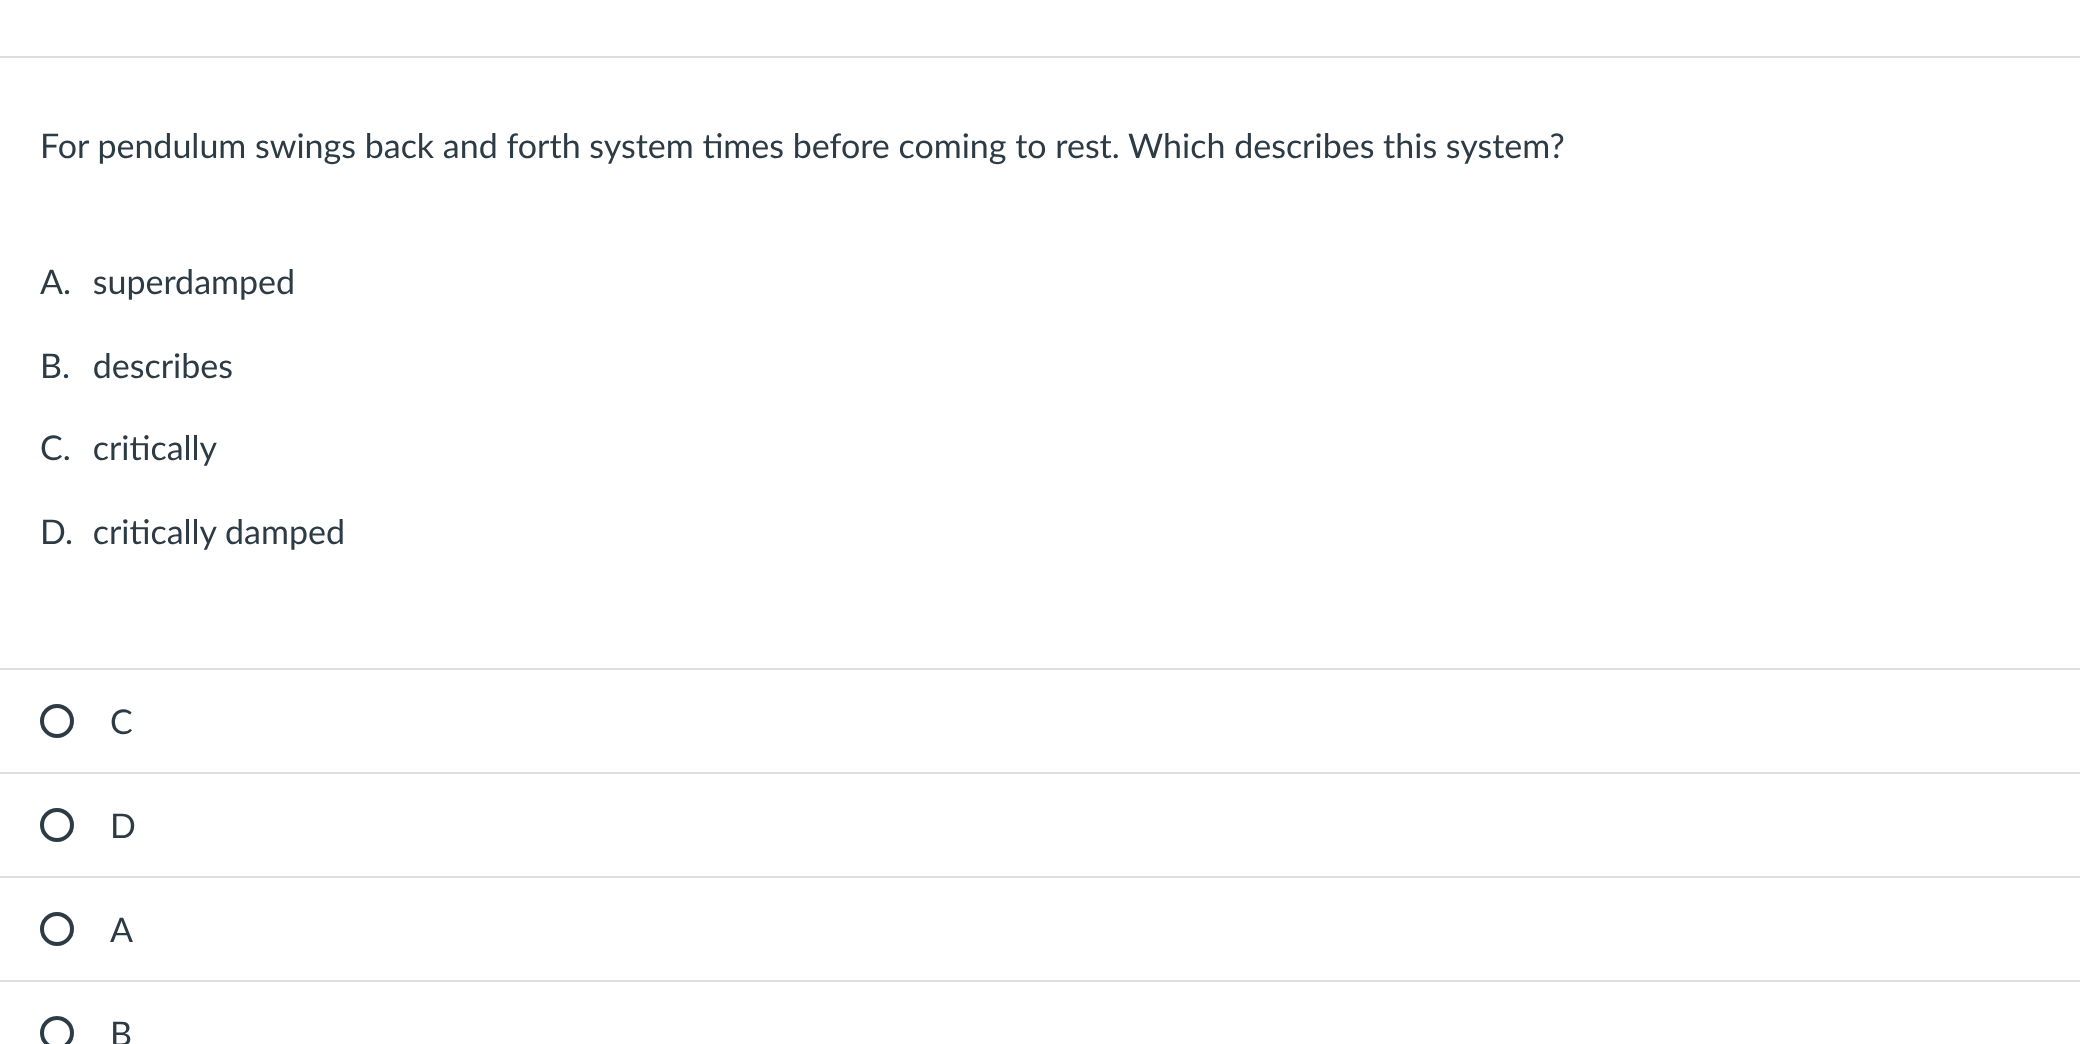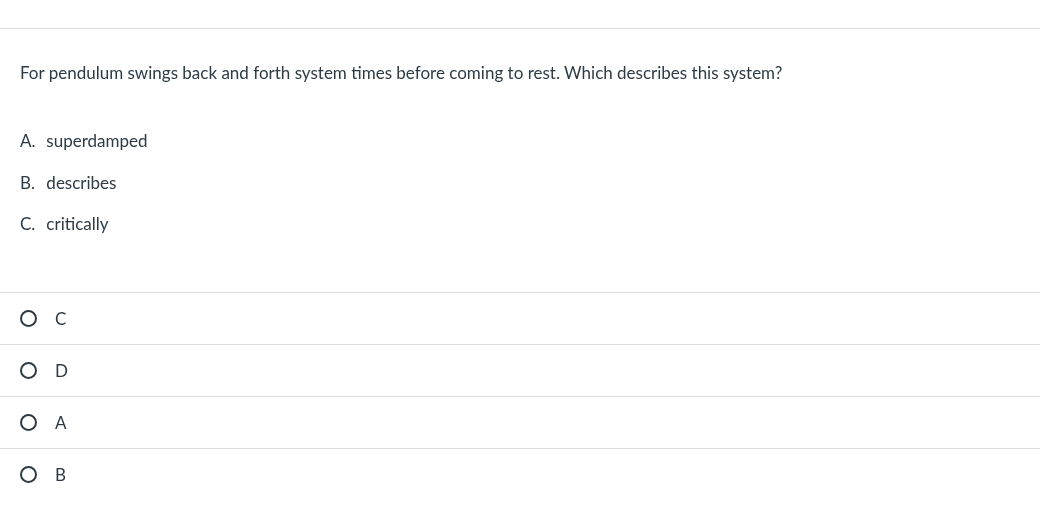--- a/index.html
+++ b/index.html
@@ -81,20 +81,24 @@
       <span>superdamped</span>
     </div>
     <div class="choice-def">
       <span class="letter">B.</span>
       <span>describes</span>
     </div>
     <div class="choice-def">
       <span class="letter">C.</span>
       <span>critically</span>
     </div>
+    <div class="choice-def">
+      <span class="letter">D.</span>
+      <span>critically damped</span>
+    </div>
   </div>
 </div>
 
 <div class="answers">
   <div class="answer-row">
     <input type="radio" name="q1" class="radio" id="opt0" style="">
     <label for="opt0" class="answer-label">C</label>
   </div>
   <div class="answer-row">
     <input type="radio" name="q1" class="radio" id="opt1" style="">

